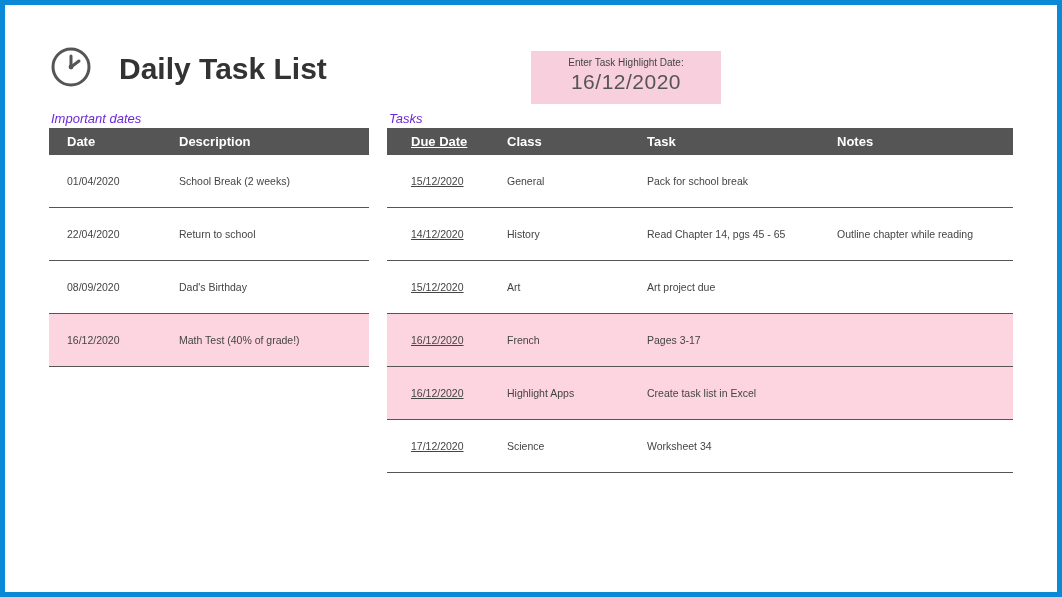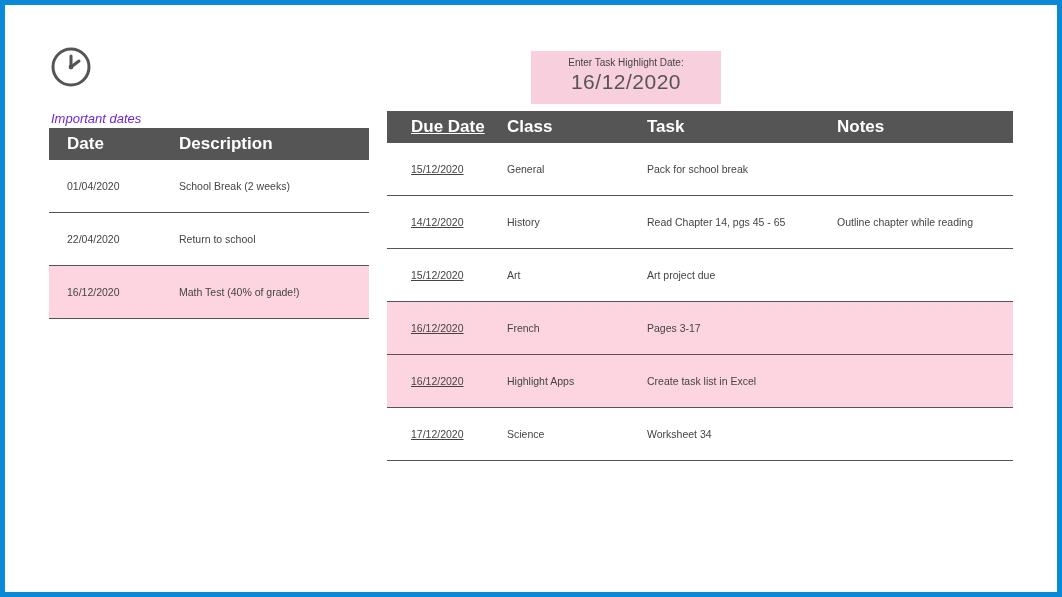--- a/index.html
+++ b/index.html
@@ -72,21 +72,21 @@
   table {
     border-collapse: collapse;
     width: 100%;
     font-size: 10.5px;
   }
   thead tr { background: #555; color: #fff; }
   thead th {
     text-align: left;
     font-weight: 600;
     padding: 6px 10px;
-    font-size: 17px;
+    font-size: 13px;
   }
   tbody td {
     padding: 20px 10px;
     color: #444;
   }
   tbody tr { border-bottom: 1px solid #555; }
   tbody tr.highlighted { background: #fcd5e1; }
 
   .important-dates { width: 320px; }
   .important-dates thead th:first-child,
@@ -105,20 +105,21 @@
   <div class="header-row">
     <div class="title-block">
       <span class="clock-icon">
         <svg width="44" height="44" viewBox="0 0 44 44">
           <circle cx="22" cy="22" r="18" fill="none" stroke="#555" stroke-width="3"></circle>
           <circle cx="22" cy="22" r="2.4" fill="#555"></circle>
           <line x1="22" y1="22" x2="22" y2="11" stroke="#555" stroke-width="3" stroke-linecap="round"></line>
           <line x1="22" y1="22" x2="30" y2="16" stroke="#555" stroke-width="3" stroke-linecap="round"></line>
         </svg>
       </span>
+      <div class="title">Daily Task List</div>
     </div>
   </div>
 
   <div class="highlight-box">
     <div class="highlight-label">Enter Task Highlight Date:</div>
     <div class="highlight-date">16/12/2020</div>
   </div>
 
   <div class="tables-row">
 
@@ -133,29 +134,34 @@
         </thead>
         <tbody id="important-dates-body">
             <tr>
               <td>01/04/2020</td>
               <td>School Break (2 weeks)</td>
             </tr>
             <tr>
               <td>22/04/2020</td>
               <td>Return to school</td>
             </tr>
+            <tr>
+              <td>08/09/2020</td>
+              <td>Dad's Birthday</td>
+            </tr>
             <tr class="highlighted">
               <td>16/12/2020</td>
               <td>Math Test (40% of grade!)</td>
             </tr>
           </tbody>
       </table>
     </div>
 
     <div class="section tasks">
+      <div class="section-title">Tasks</div>
       <table>
         <thead>
           <tr>
             <th>Due Date</th>
             <th>Class</th>
             <th>Task</th>
             <th>Notes</th>
           </tr>
         </thead>
         <tbody id="tasks-body">

